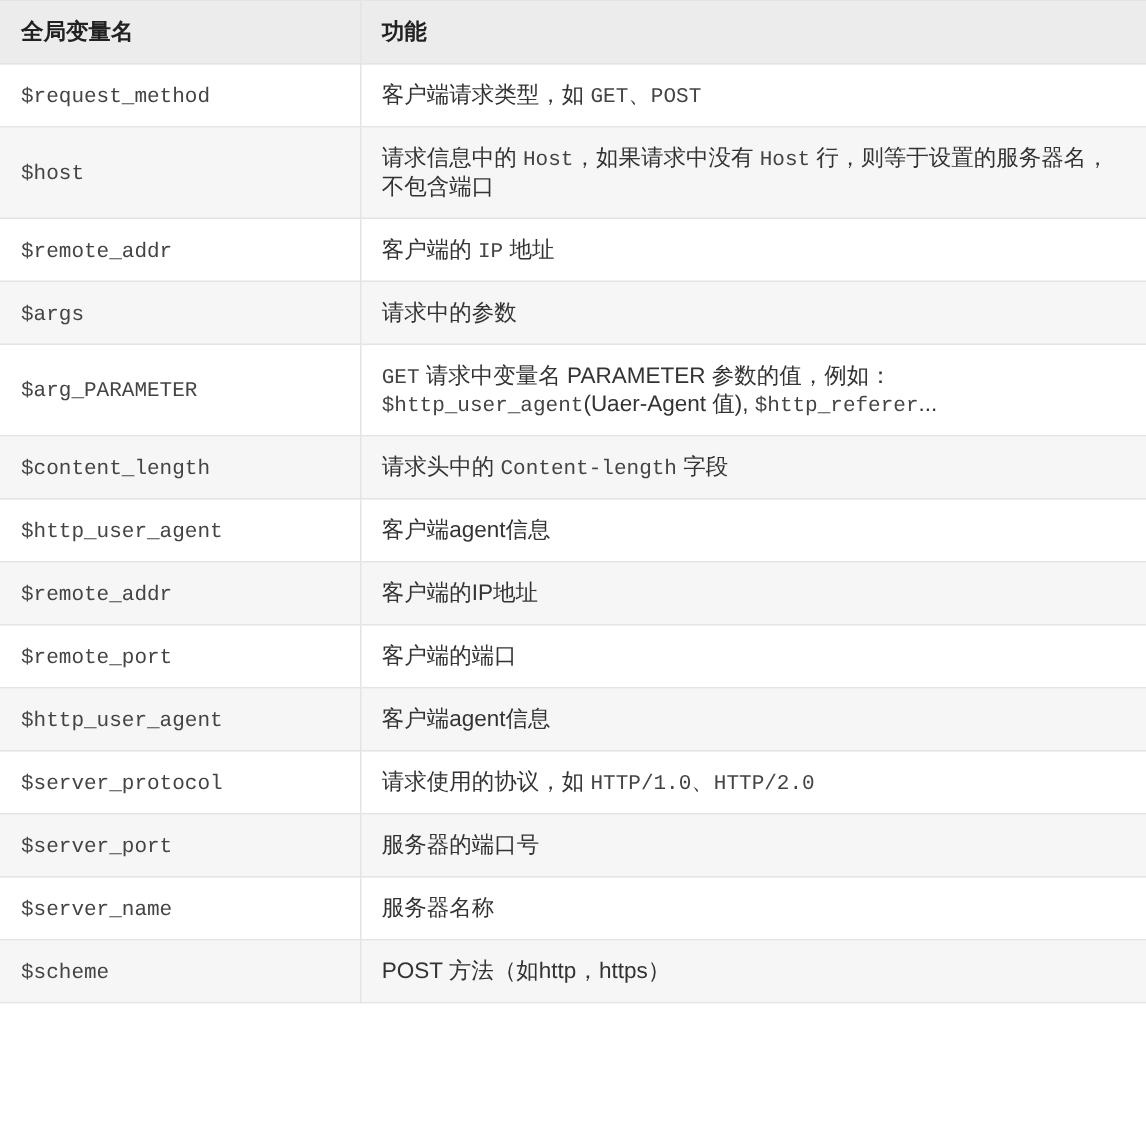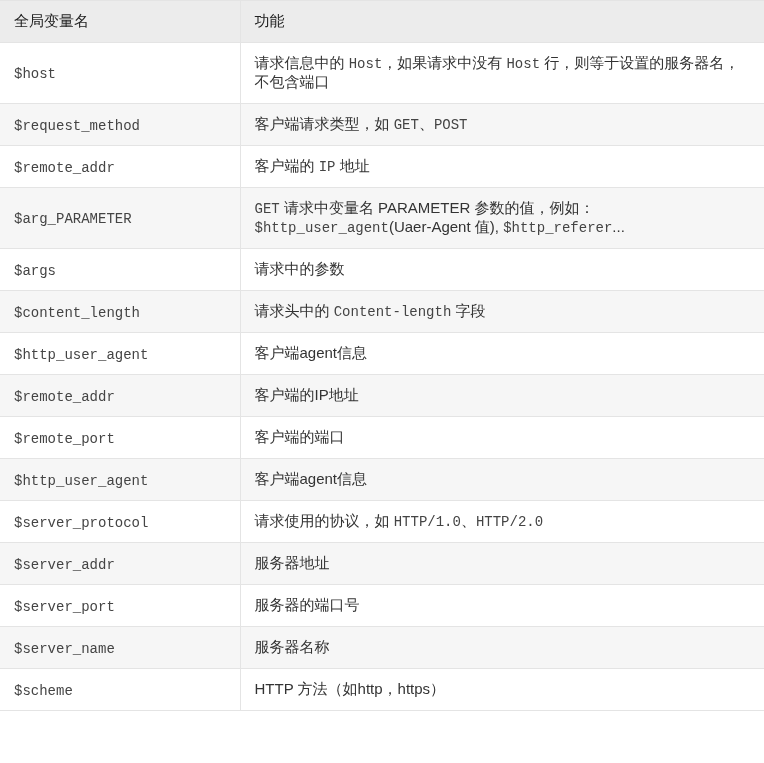--- a/index.html
+++ b/index.html
@@ -17,21 +17,21 @@
     }
     th, td {
       text-align: left;
       padding: 11px 14px;
       border: 1px solid #e4e4e4;
       vertical-align: middle;
       word-wrap: break-word;
     }
     th {
       background: #ececec;
-      font-weight: 400;
+      font-weight: 700;
       font-size: 15px;
       color: #222;
     }
     th:first-child, td:first-child {
       width: 240px;
       border-left: none;
     }
     th:last-child, td:last-child {
       border-right: none;
     }
@@ -50,38 +50,38 @@
 
 <table>
   <thead>
     <tr>
       <th>全局变量名</th>
       <th>功能</th>
     </tr>
   </thead>
   <tbody id="tbody">
       <tr>
+        <td><span class="mono">$request_method</span></td>
+        <td><span>客户端请求类型，如 </span><span class="mono">GET</span><span>、</span><span class="mono">POST</span></td>
+      </tr>
+      <tr>
         <td><span class="mono">$host</span></td>
         <td><span>请求信息中的 </span><span class="mono">Host</span><span>，如果请求中没有 </span><span class="mono">Host</span><span> 行，则等于设置的服务器名，不包含端口</span></td>
-      </tr>
-      <tr>
-        <td><span class="mono">$request_method</span></td>
-        <td><span>客户端请求类型，如 </span><span class="mono">GET</span><span>、</span><span class="mono">POST</span></td>
       </tr>
       <tr>
         <td><span class="mono">$remote_addr</span></td>
         <td><span>客户端的 </span><span class="mono">IP</span><span> 地址</span></td>
       </tr>
       <tr>
+        <td><span class="mono">$args</span></td>
+        <td><span>请求中的参数</span></td>
+      </tr>
+      <tr>
         <td><span class="mono">$arg_PARAMETER</span></td>
         <td><span class="mono">GET</span><span> 请求中变量名 PARAMETER 参数的值，例如：</span><span class="mono">$http_user_agent</span><span>(Uaer-Agent 值), </span><span class="mono">$http_referer</span><span>...</span></td>
-      </tr>
-      <tr>
-        <td><span class="mono">$args</span></td>
-        <td><span>请求中的参数</span></td>
       </tr>
       <tr>
         <td><span class="mono">$content_length</span></td>
         <td><span>请求头中的 </span><span class="mono">Content-length</span><span> 字段</span></td>
       </tr>
       <tr>
         <td><span class="mono">$http_user_agent</span></td>
         <td><span>客户端agent信息</span></td>
       </tr>
       <tr>
@@ -94,29 +94,25 @@
       </tr>
       <tr>
         <td><span class="mono">$http_user_agent</span></td>
         <td><span>客户端agent信息</span></td>
       </tr>
       <tr>
         <td><span class="mono">$server_protocol</span></td>
         <td><span>请求使用的协议，如 </span><span class="mono">HTTP/1.0</span><span>、</span><span class="mono">HTTP/2.0</span></td>
       </tr>
       <tr>
-        <td><span class="mono">$server_addr</span></td>
-        <td><span>服务器地址</span></td>
-      </tr>
-      <tr>
         <td><span class="mono">$server_port</span></td>
         <td><span>服务器的端口号</span></td>
       </tr>
       <tr>
         <td><span class="mono">$server_name</span></td>
         <td><span>服务器名称</span></td>
       </tr>
       <tr>
         <td><span class="mono">$scheme</span></td>
-        <td><span>HTTP 方法（如http，https）</span></td>
+        <td><span>POST 方法（如http，https）</span></td>
       </tr>
     </tbody>
 </table>
 
 </body></html>

